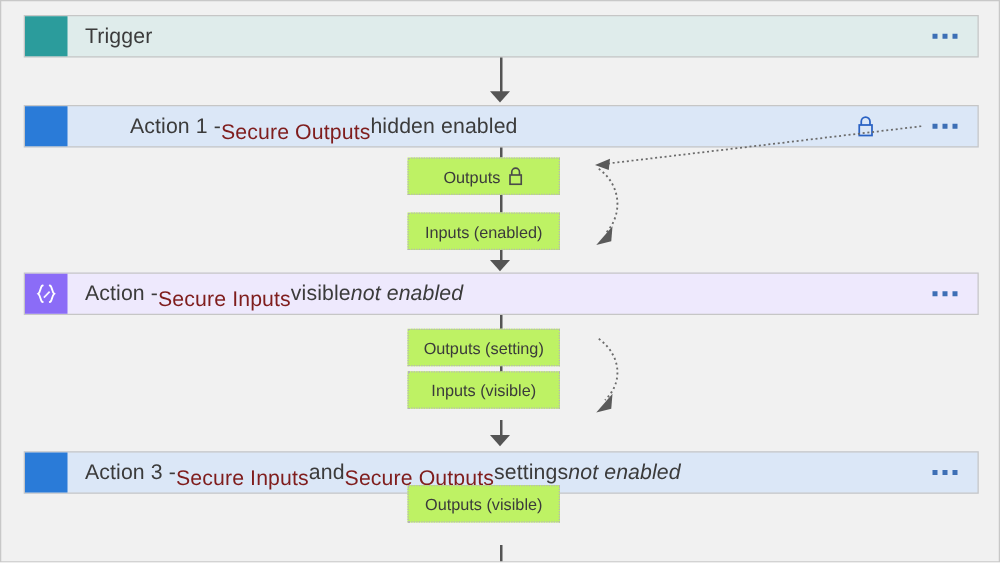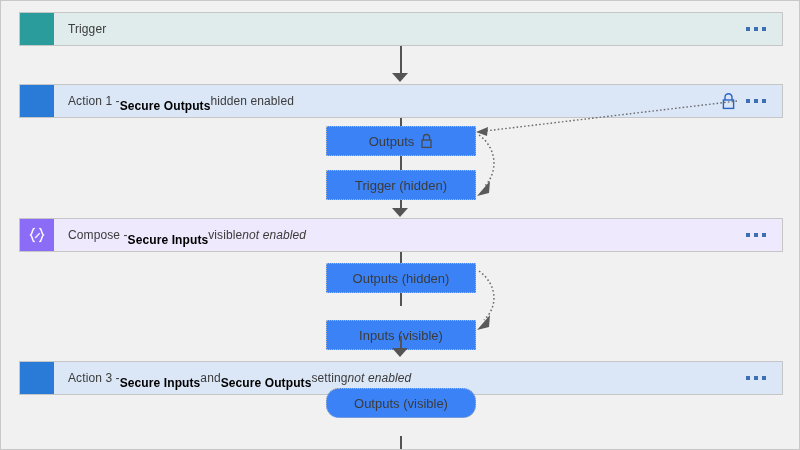--- a/index.html
+++ b/index.html
@@ -37,26 +37,26 @@
     display: flex;
     align-items: center;
     justify-content: center;
     color: #ffffff;
   }
   .row-label {
     flex: 1 1 auto;
     display: flex;
     align-items: center;
     padding-left: 14px;
-    font-size: 12px;
+    font-size: 17px;
     color: #3b3b3b;
     letter-spacing: 0.1px;
     white-space: nowrap;
   }
-  .row-label b { font-weight: bold; color: #000000; margin-top: 10px; }
+  .row-label b { font-weight: normal; color: #7f1d1d; margin-top: 10px; }
   .row-label i { font-style: italic; }
   .row-ellipsis {
     flex: 0 0 auto;
     display: flex;
     align-items: center;
     gap: 4px;
     padding-right: 16px;
   }
   .row-ellipsis span {
     display: block;
@@ -76,24 +76,24 @@
   .row.trigger .row-icon { background: #2b9c9c; }
   .row.action       { background: #dbe7f7; }
   .row.action .row-icon  { background: #2a7bd8; }
   .row.compose      { background: #eee9fd; }
   .row.compose .row-icon { background: #8b6cf7; }
 
   
   .dbox {
     position: absolute;
     left: 325px;
-    width: 150px;
+    width: 122px;
     height: 30px;
     box-sizing: border-box;
-    background: #3b82f6;
+    background: #bef264;
     border: 1px dotted #b6b6b6;
     display: flex;
     align-items: center;
     justify-content: center;
     font-size: 13px;
     color: #3b3b3b;
     white-space: nowrap;
   }
   .dbox .lockglyph { margin-left: 6px; display: inline-flex; }
 
@@ -133,21 +133,21 @@
     <div class="row-ellipsis">
       <span></span>
       <span></span>
       <span></span>
     </div>
   </div>
 
   <div class="vline" style="top:45px; height:28px;"></div>
   <div class="arrowhead" style="top:72px;"></div>
 
-  <div class="row action" style="top:83px;">
+  <div class="row action" style="top:83px;gap:36px;">
     <div class="row-icon"></div>
     <div class="row-label">
       <span>Action 1 - </span>
         <b>Secure Outputs</b>
         <span> hidden enabled</span>
     </div>
     <div class="row-lock">
       <svg width="15" height="18" viewBox="0 0 15 18" aria-hidden="true">
         <path d="M4 8 V5.2 A3.5 3.5 0 0 1 11 5.2 V8" fill="none" stroke="#2a62c4" stroke-width="1.4"></path>
         <rect x="2.4" y="8" width="10.2" height="8.4" fill="none" stroke="#2a62c4" stroke-width="1.4"></rect>
@@ -168,82 +168,82 @@
       <svg width="13" height="16" viewBox="0 0 13 16" aria-hidden="true">
         <path d="M3.4 7 V4.6 A3 3 0 0 1 9.6 4.6 V7" fill="none" stroke="#4a4a4a" stroke-width="1.3"></path>
         <rect x="2" y="7" width="9" height="7.4" fill="none" stroke="#4a4a4a" stroke-width="1.3"></rect>
       </svg>
     </span>
   </div>
 
   <div class="vline" style="top:155px; height:14px;"></div>
 
   <div class="dbox" style="top:169px;">
-    <span>Trigger (hidden)</span>
+    <span>Inputs (enabled)</span>
   </div>
 
   <div class="vline" style="top:199px; height:9px;"></div>
   <div class="arrowhead" style="top:207px;"></div>
 
   <div class="row compose" style="top:217px;">
     <div class="row-icon">
       <svg width="22" height="20" viewBox="0 0 22 20" aria-hidden="true">
         <path d="M8.2 3.4 C6.2 3.4 6.8 8.4 4.6 10 C6.8 11.6 6.2 16.6 8.2 16.6" fill="none" stroke="#ffffff" stroke-width="1.5" stroke-linecap="round"></path>
         <path d="M13.8 3.4 C15.8 3.4 15.2 8.4 17.4 10 C15.2 11.6 15.8 16.6 13.8 16.6" fill="none" stroke="#ffffff" stroke-width="1.5" stroke-linecap="round"></path>
         <path d="M8.6 12.6 L13.2 7.8 L14.2 8.8 L9.6 13.6 Z" fill="#ffffff" opacity="0.92"></path>
       </svg>
     </div>
     <div class="row-label">
-      <span>Compose - </span>
+      <span>Action - </span>
         <b>Secure Inputs</b>
         <span> visible </span>
         <i>not enabled</i>
     </div>
     <div class="row-ellipsis">
       <span></span>
       <span></span>
       <span></span>
     </div>
   </div>
 
   <div class="vline" style="top:251px; height:11px;"></div>
 
   <div class="dbox" style="top:262px;">
-    <span>Outputs (hidden)</span>
+    <span>Outputs (setting)</span>
   </div>
 
   <div class="vline" style="top:292px; height:13px;"></div>
 
-  <div class="dbox" style="top:319px;">
+  <div class="dbox" style="top:296px;">
     <span>Inputs (visible)</span>
   </div>
 
   <div class="vline" style="top:335px; height:13px;"></div>
   <div class="arrowhead" style="top:347px;"></div>
 
   <div class="row action" style="top:360px;text-align:center;">
     <div class="row-icon"></div>
     <div class="row-label">
       <span>Action 3 - </span>
         <b>Secure Inputs</b>
         <span> and </span>
         <b>Secure Outputs</b>
-        <span> setting </span>
+        <span> settings </span>
         <i>not enabled</i>
     </div>
     <div class="row-ellipsis">
       <span></span>
       <span></span>
       <span></span>
     </div>
   </div>
 
   <div class="vline" style="top:394px; height:11px;"></div>
 
-  <div class="dbox" style="top:387px;border-radius:13px;">
+  <div class="dbox" style="top:387px;">
     <span>Outputs (visible)</span>
   </div>
 
   <div class="vline" style="top:435px; height:15px;"></div>
 
   <svg class="overlay">
 
     <line x1="736" y1="100" x2="484" y2="130" stroke="#6b6b6b" stroke-width="1.4" stroke-dasharray="1.6 2.2"></line>
     <polygon points="475,131 487,126 486,135" fill="#5a5a5a"></polygon>
 

